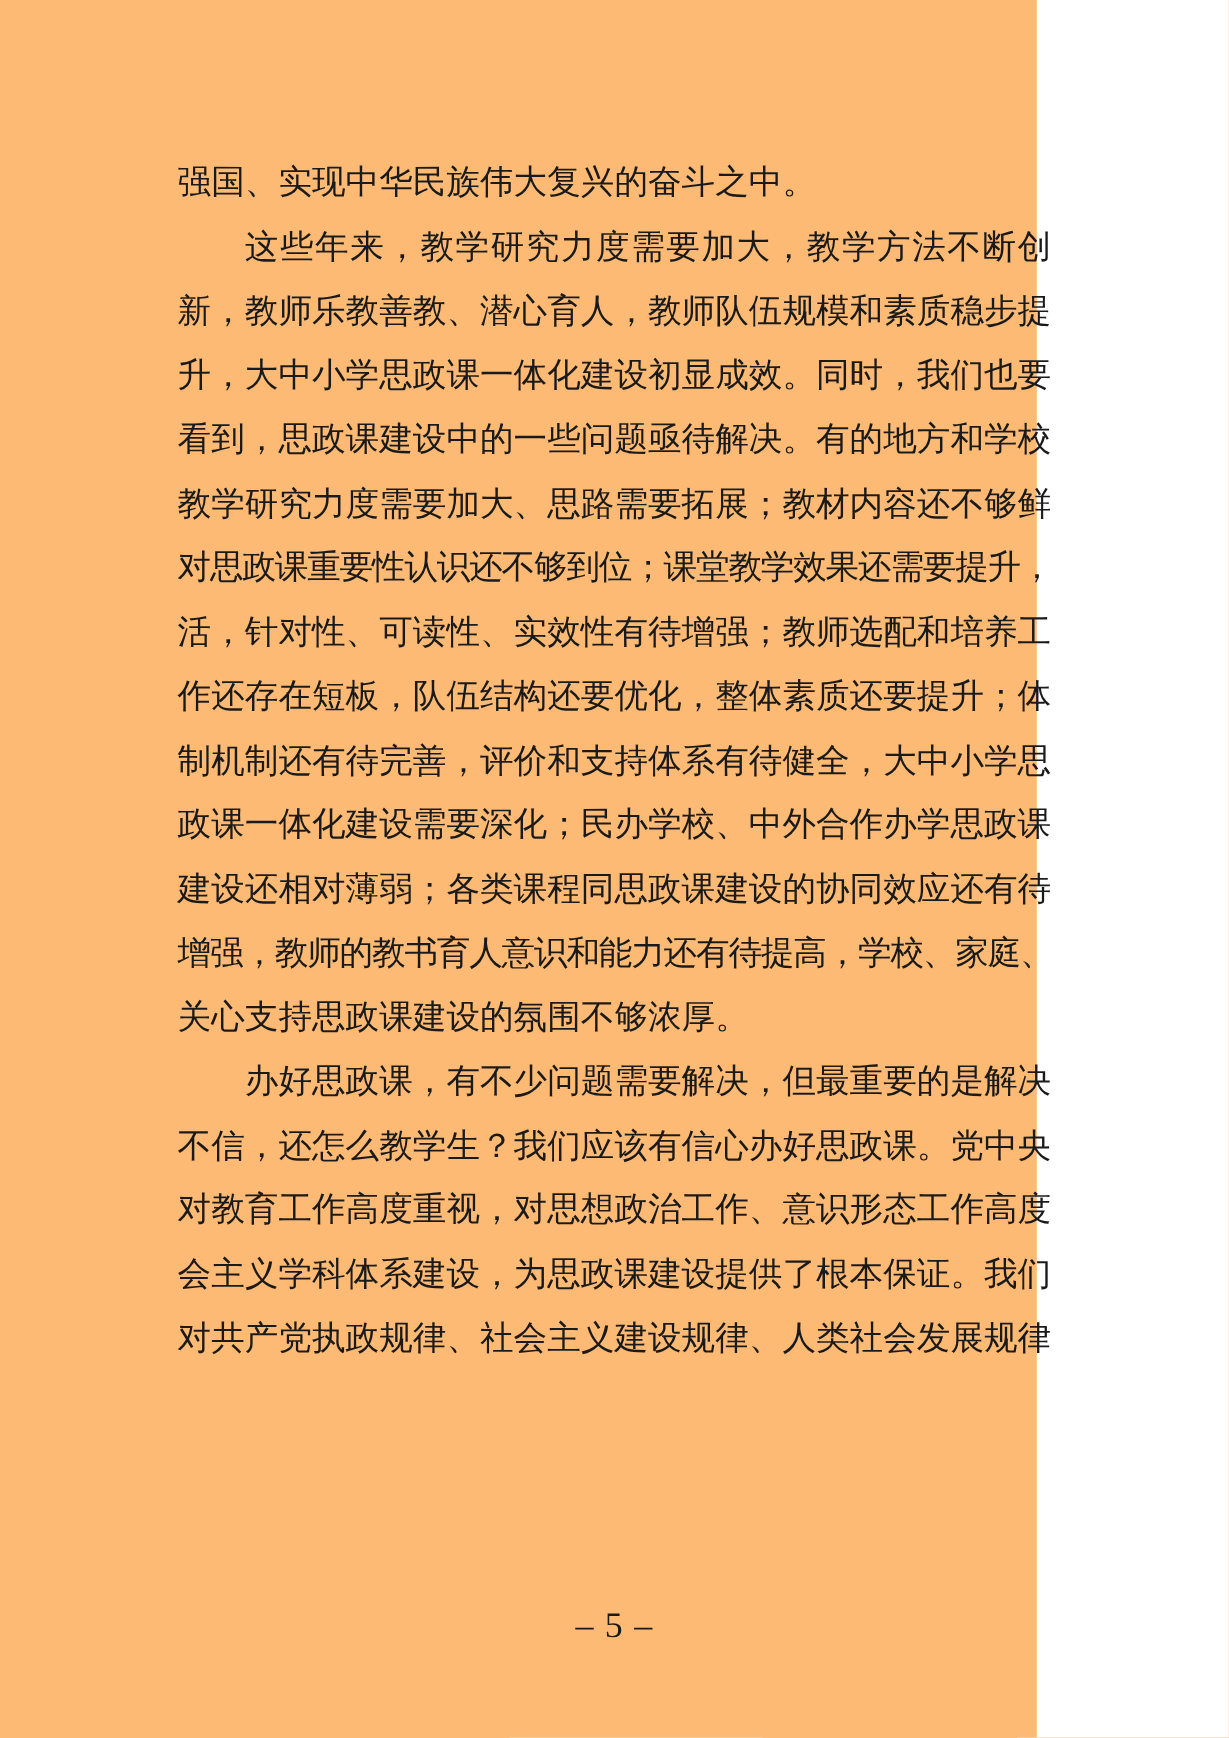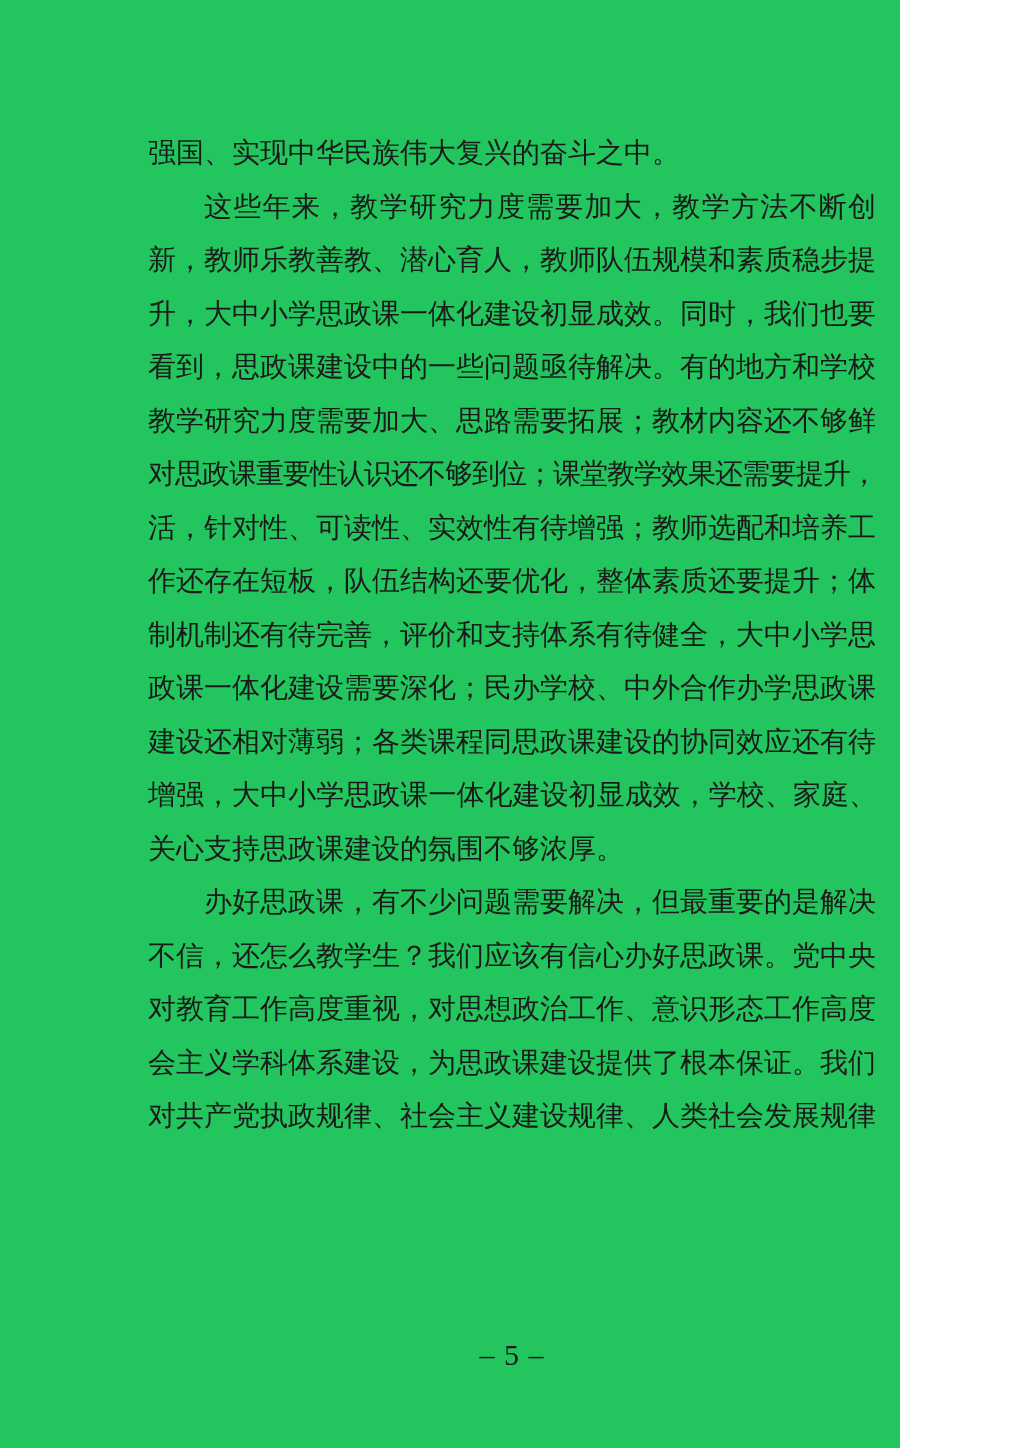--- a/index.html
+++ b/index.html
@@ -12,22 +12,21 @@
     background: #ffffff;
     font-family: "Liberation Serif", "DejaVu Serif", serif;
     overflow: hidden;
     position: relative;
   }
   .page {
     position: absolute;
     left: 0; top: 0;
     width: 864px;
     height: 1448px;
-    background: #22c55e;
-    padding-left: 36px;
+    background: #fdba74;
   }
   .text-block {
     position: absolute;
     left: 148px;
     top: 126px;
     width: 728px;
     color: var(--ink, #1a1a1a);
     font-size: 28px;
     line-height: 53.5px;
   }
@@ -66,21 +65,21 @@
       <div class="line">新，教师乐教善教、潜心育人，教师队伍规模和素质稳步提</div>
       <div class="line">升，大中小学思政课一体化建设初显成效。同时，我们也要</div>
       <div class="line">看到，思政课建设中的一些问题亟待解决。有的地方和学校</div>
       <div class="line">教学研究力度需要加大、思路需要拓展；教材内容还不够鲜</div>
       <div class="line" style="letter-spacing: -1px;">对思政课重要性认识还不够到位；课堂教学效果还需要提升，</div>
       <div class="line">活，针对性、可读性、实效性有待增强；教师选配和培养工</div>
       <div class="line">作还存在短板，队伍结构还要优化，整体素质还要提升；体</div>
       <div class="line">制机制还有待完善，评价和支持体系有待健全，大中小学思</div>
       <div class="line">政课一体化建设需要深化；民办学校、中外合作办学思政课</div>
       <div class="line">建设还相对薄弱；各类课程同思政课建设的协同效应还有待</div>
-      <div class="line" style="letter-spacing: -1px;">增强，大中小学思政课一体化建设初显成效，学校、家庭、</div>
+      <div class="line" style="letter-spacing: -1px;">增强，教师的教书育人意识和能力还有待提高，学校、家庭、</div>
       <div class="line end">关心支持思政课建设的氛围不够浓厚。</div>
       <div class="line indent">办好思政课，有不少问题需要解决，但最重要的是解决</div>
       <div class="line">不信，还怎么教学生？我们应该有信心办好思政课。党中央</div>
       <div class="line">对教育工作高度重视，对思想政治工作、意识形态工作高度</div>
       <div class="line">会主义学科体系建设，为思政课建设提供了根本保证。我们</div>
       <div class="line">对共产党执政规律、社会主义建设规律、人类社会发展规律</div>
     </div>
   <div class="page-number">– 5 –</div>
 </div>
 

